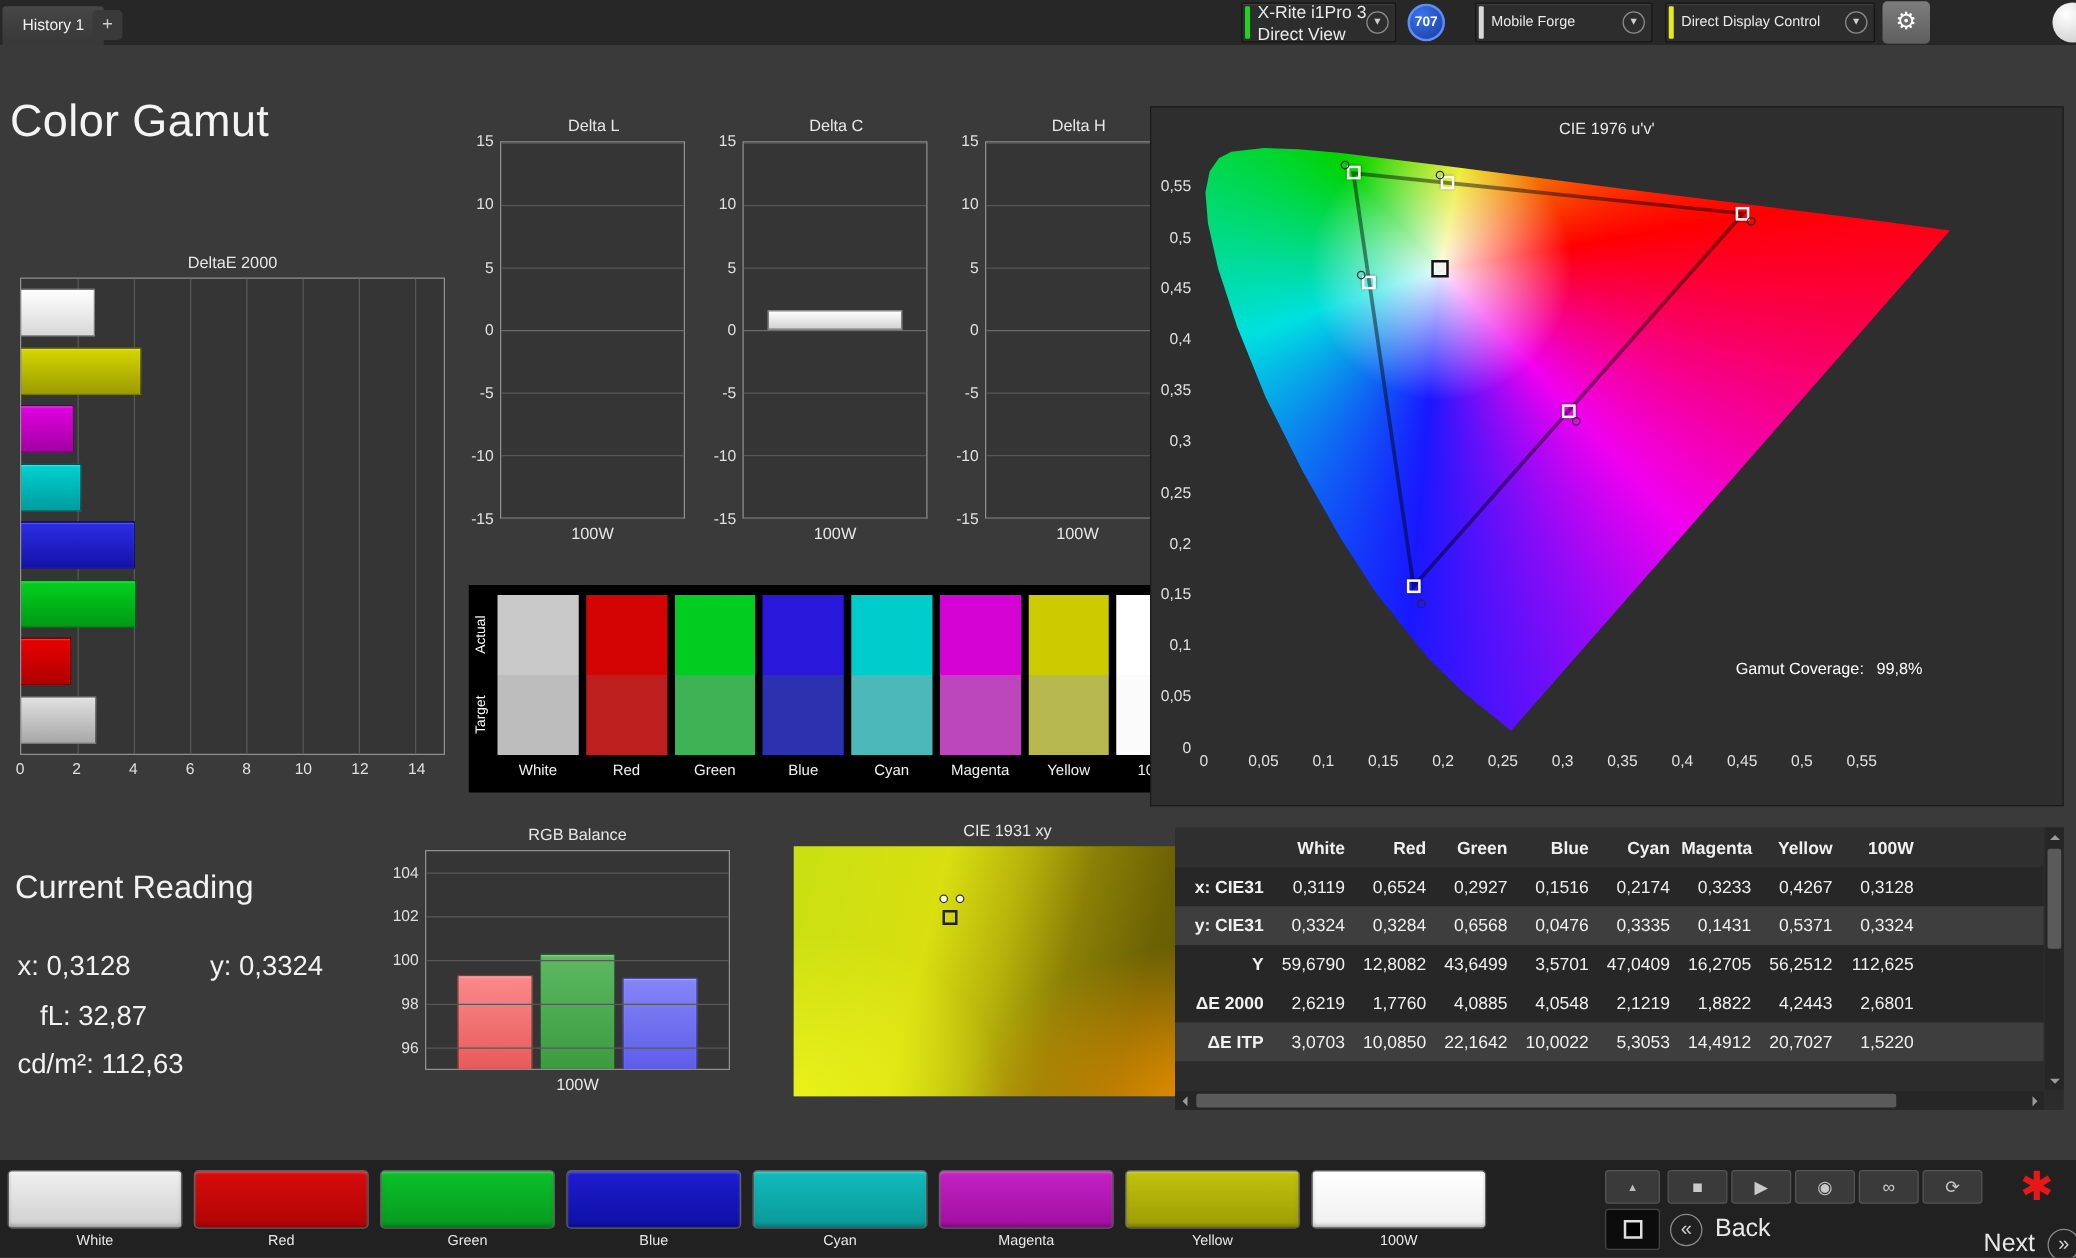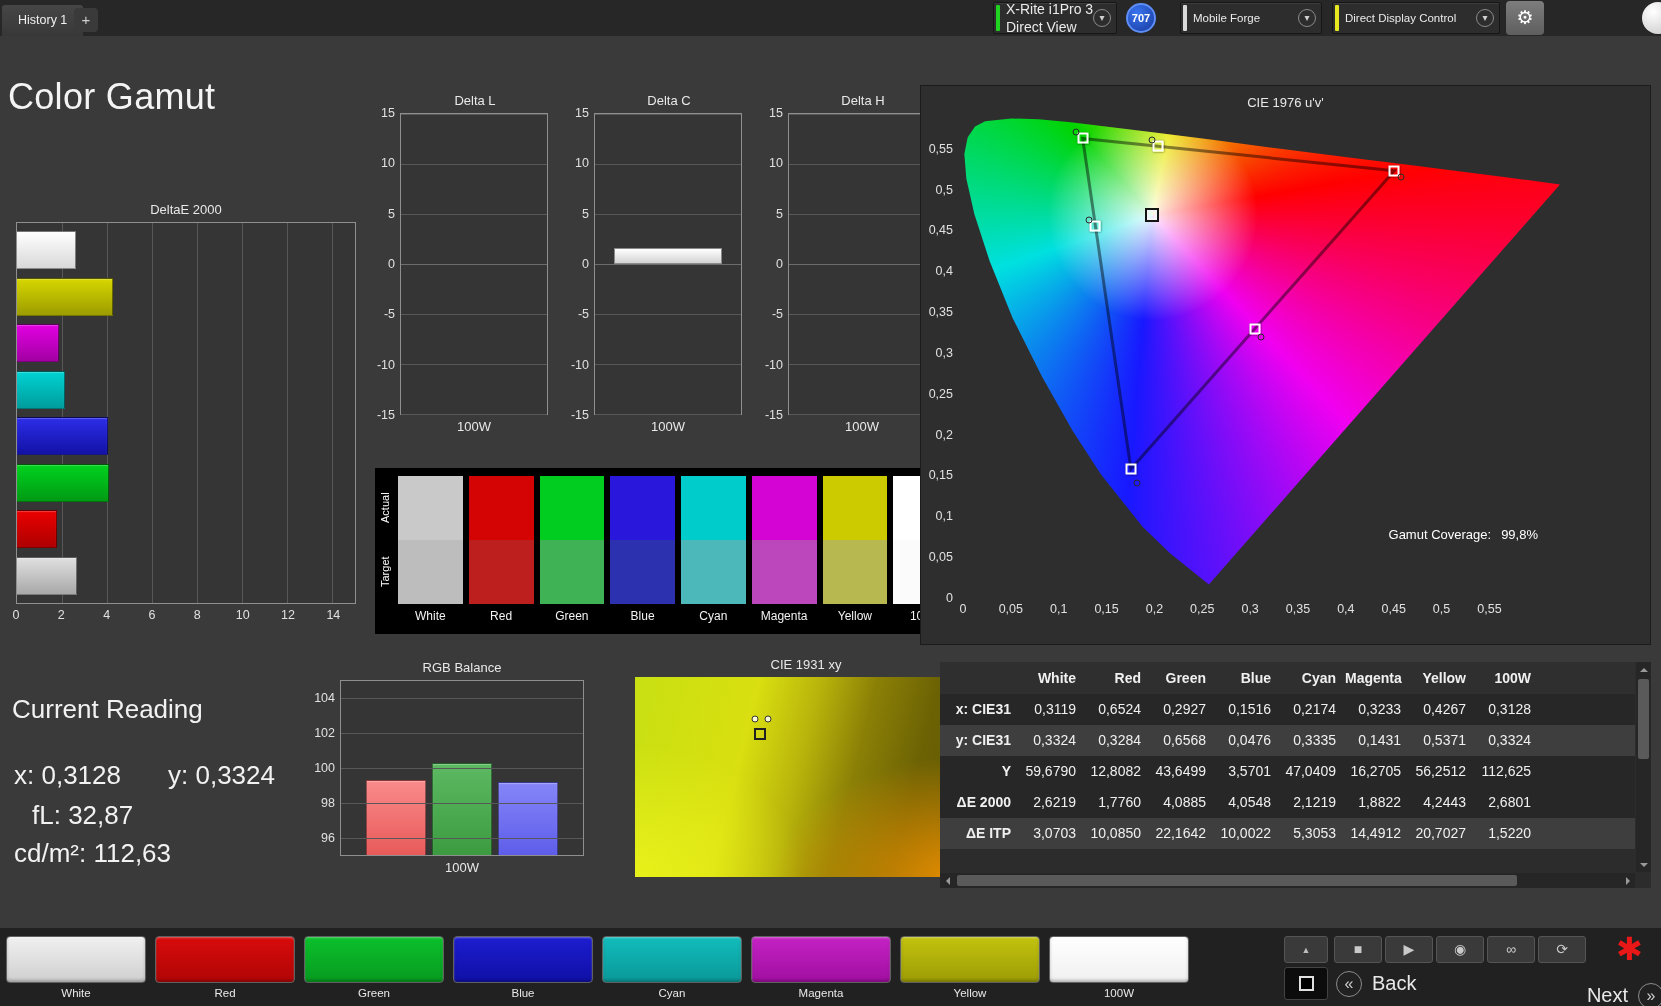--- a/index.html
+++ b/index.html
@@ -93,21 +93,21 @@
                 box-shadow:0 0 2px rgba(0,0,0,0.6); }
   .cie-dot { position:absolute; width:7px; height:7px; border:1.5px solid #2a2a2a; border-radius:50%; transform:translate(-50%,-50%); }
   .cie-white { position:absolute; width:14px; height:14px; border:2px solid #141414; transform:translate(-50%,-50%);
                box-shadow:inset 0 0 0 2px #f5f5f5; }
   .gamut-coverage { position:absolute; right:95px; bottom:56px; font-size:13px; color:#ffffff; white-space:nowrap; }
   .gamut-coverage .gc-val { margin-left:10px; }
 
   
   .current-reading { position:absolute; left:12px; top:694px; width:320px; height:190px; }
   .cr-title { font-size:26px; color:#f2f2f2; }
-  .cr-line { position:absolute; font-size:26px; color:#f2f2f2; white-space:nowrap; }
+  .cr-line { position:absolute; font-size:22px; color:#f2f2f2; white-space:nowrap; }
   #cr-x { left:2px; top:66px; } #cr-y { left:156px; top:66px; }
   #cr-fl { left:20px; top:106px; } #cr-cd { left:2px; top:144px; }
 
   
   .rgb { position:absolute; left:306px; top:660px; width:278px; }
   .rgb .chart-title { padding-left:34px; }
   .rgb-body { display:flex; }
   #rgb-ylabels { position:relative; width:34px; }
   #rgb-plot { position:relative; width:244px; height:176px; border:1px solid #8f8f8f; background:#353535;
               display:flex; align-items:flex-end; justify-content:center; gap:6px; }

